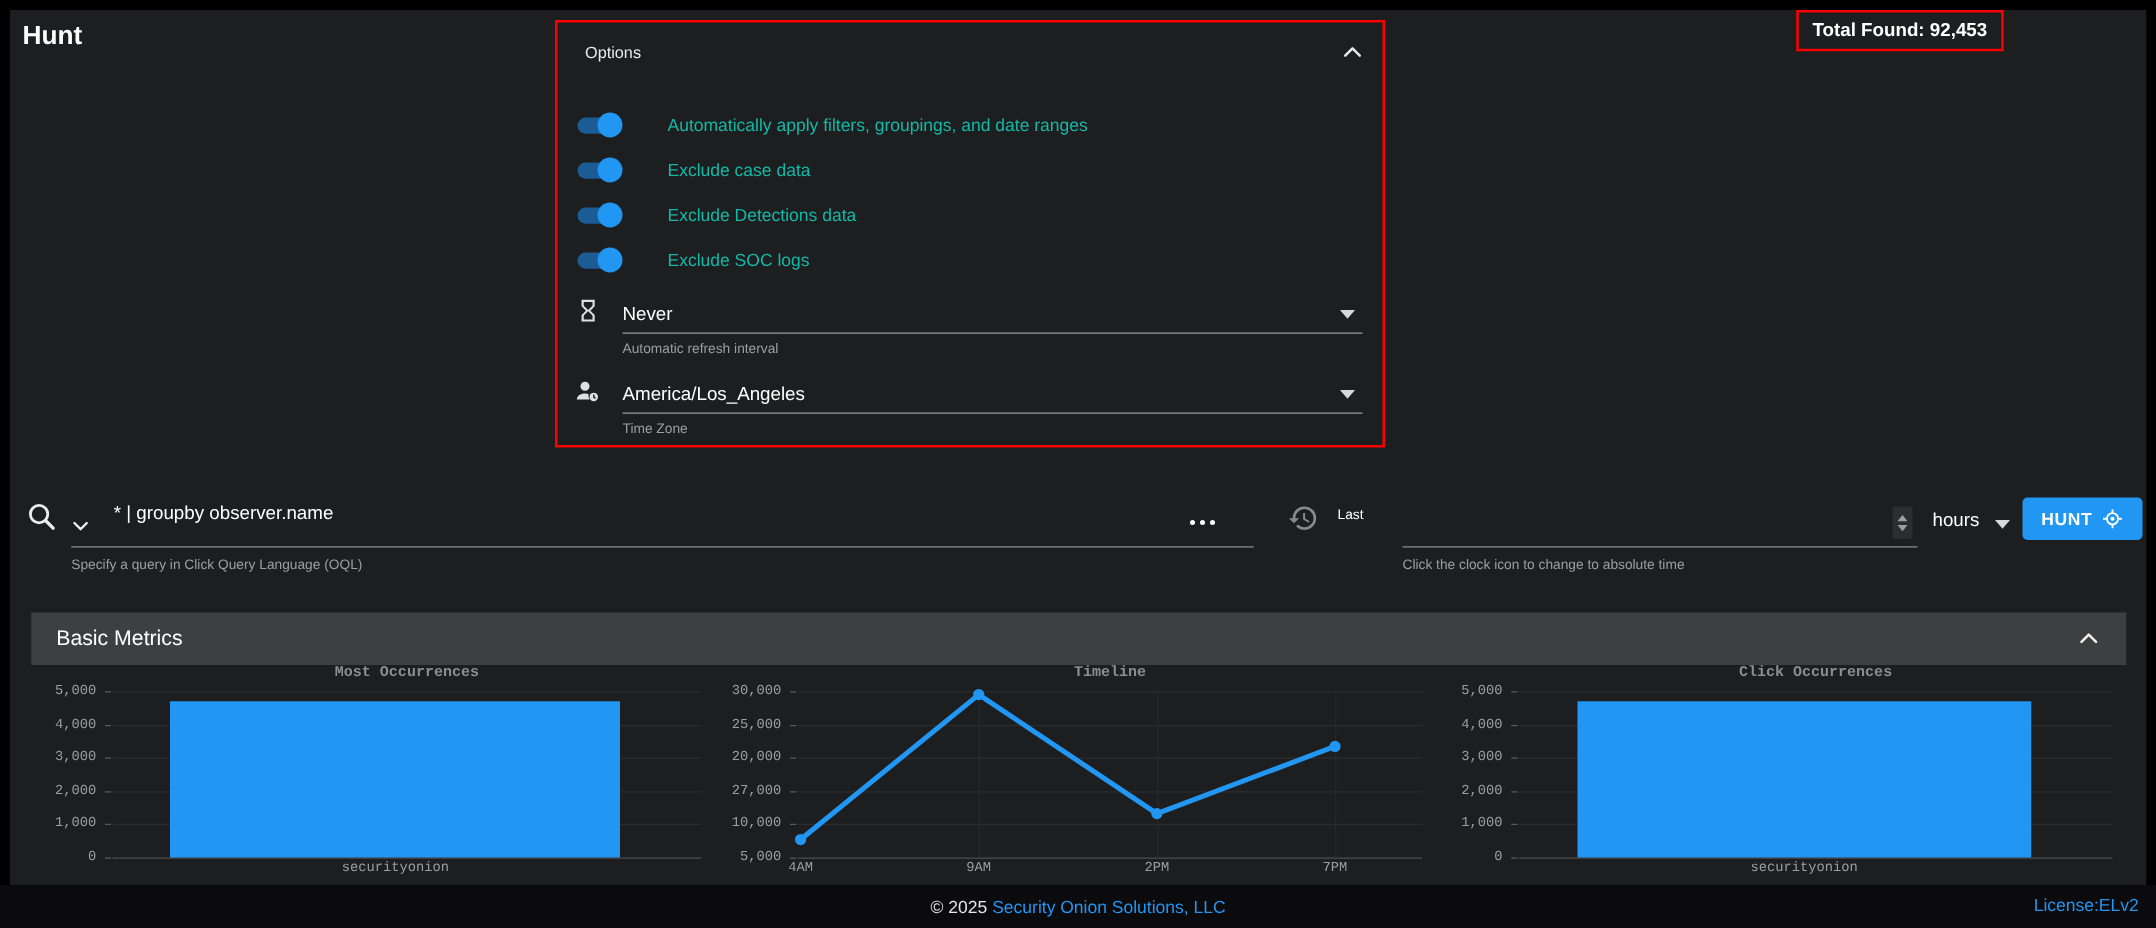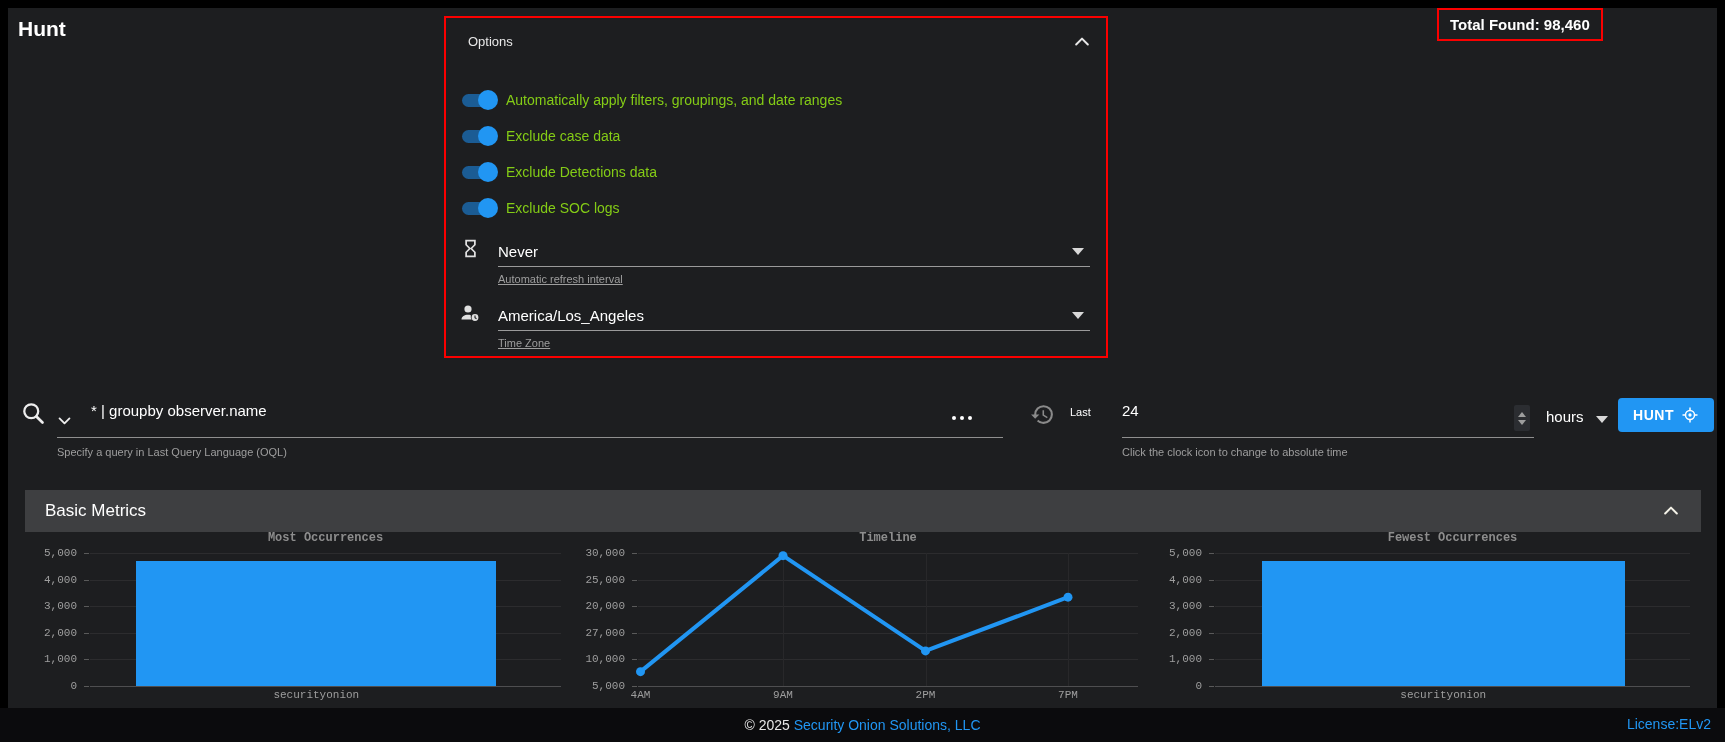--- a/index.html
+++ b/index.html
@@ -16,27 +16,27 @@
   
   #total-found { position:absolute; left:1437px; top:8px; border:2px solid #fb0000; padding:6px 11px; color:#fff; font-size:15px; font-weight:bold; }
 
   
   #options-panel { position:absolute; left:444px; top:16px; width:664px; height:342px; border:2px solid #fb0000; }
   .opt-title { position:absolute; left:22px; top:16px; font-size:13px; color:#e8e8e8; }
   .panel-chevron { position:absolute; right:14px; top:14px; cursor:pointer; }
   .toggle-row { position:absolute; left:16px; height:24px; display:flex; align-items:center; }
   .toggle { position:relative; width:34px; height:13px; border-radius:7px; background:#1b5c94; margin-right:10px; flex:none; cursor:pointer; }
   .toggle .knob { position:absolute; right:-2px; top:-4px; width:20px; height:20px; border-radius:50%; background:#2196f3; }
-  .toggle-label { font-size:14px; color:#84cc16; white-space:nowrap; }
+  .toggle-label { font-size:14px; color:#14b8a6; white-space:nowrap;margin-left:28px; }
   .select-row { position:absolute; left:0; width:100%; }
   .sel-icon { position:absolute; }
   .sel-value { position:absolute; left:52px; font-size:15px; color:#fff; cursor:pointer; }
   .sel-underline { position:absolute; left:52px; right:16px; height:1px; background:#9a9a9a; }
   .sel-caret { position:absolute; right:22px; width:0; height:0; border-left:6px solid transparent; border-right:6px solid transparent; border-top:7px solid #d8d8d8; cursor:pointer; }
-  .sel-helper { position:absolute; left:52px; font-size:11px; color:#9e9e9e;text-decoration:underline; }
+  .sel-helper { position:absolute; left:52px; font-size:11px; color:#9e9e9e; }
 
   
   #search-icon { position:absolute; left:20px; top:400px; }
   #query-chevron { position:absolute; left:56px; top:412px; cursor:pointer; }
   #query-input { position:absolute; left:91px; top:402px; width:760px; background:transparent; border:none; outline:none; color:#fff; font-size:15px; font-family:inherit; }
   #query-underline { position:absolute; left:57px; top:437px; width:946px; height:1px; background:#8f8f8f; }
   #query-helper { position:absolute; left:57px; top:446px; font-size:11px; color:#9e9e9e; }
   #more-dots { position:absolute; left:952px; top:416px; display:flex; gap:4px; cursor:pointer; }
   #more-dots i { width:4px; height:4px; border-radius:50%; background:#fff; }
   #history-icon { position:absolute; left:1030px; top:402px; cursor:pointer; }
@@ -77,21 +77,21 @@
   #license-link { position:absolute; right:14px; top:8px; }
 </style>
 </head>
 <body>
 
 <div id="root">
 
   <h1 id="page-title">Hunt</h1>
 
   <div id="total-found">
-    <span>Total Found: 98,460</span>
+    <span>Total Found: 92,453</span>
   </div>
 
   <div id="options-panel">
     <div class="opt-title">Options</div>
     <span class="panel-chevron">
       <svg width="20" height="20" viewBox="0 0 24 24">
           <path d="M5 15l7-7 7 7" fill="none" stroke="#e8e8e8" stroke-width="2.4" stroke-linecap="round" stroke-linejoin="round"></path>
         </svg>
     </span>
 
@@ -154,34 +154,33 @@
         <line x1="14.6" y1="14.6" x2="20" y2="20" stroke="#ededed" stroke-width="2.4" stroke-linecap="round"></line>
       </svg>
   </span>
   <span id="query-chevron">
     <svg width="17" height="17" viewBox="0 0 24 24">
         <path d="M5 9l7 7 7-7" fill="none" stroke="#ededed" stroke-width="2.6" stroke-linecap="round" stroke-linejoin="round"></path>
       </svg>
   </span>
   <input id="query-input" spellcheck="false" value="* | groupby observer.name" style="">
   <div id="query-underline"></div>
-  <div id="query-helper">Specify a query in Last Query Language (OQL)</div>
+  <div id="query-helper">Specify a query in Click Query Language (OQL)</div>
   <span id="more-dots">
       <i></i>
       <i></i>
       <i></i>
     </span>
 
   <span id="history-icon">
     <svg width="25" height="25" viewBox="0 0 24 24">
         <path d="M13.5 8H12v5l4.28 2.54.72-1.21-3.5-2.08V8M13 3a9 9 0 0 0-9 9H1l3.96 4.03L9 12H6a7 7 0 0 1 7-7 7 7 0 0 1 7 7 7 7 0 0 1-7 7c-1.93 0-3.68-.79-4.94-2.06l-1.42 1.42A8.9 8.9 0 0 0 13 21a9 9 0 0 0 9-9 9 9 0 0 0-9-9" fill="#8a8a8a"></path>
       </svg>
   </span>
   <span id="last-label">Last</span>
-  <input id="duration-input" value="24" style="">
   <div id="time-underline"></div>
   <div id="time-helper">Click the clock icon to change to absolute time</div>
   <span id="spinner">
       <span class="spin-up"></span>
       <span class="spin-down"></span>
     </span>
   <span id="unit-select">hours</span>
   <span id="unit-caret"></span>
   <button id="hunt-button">
     <span>HUNT</span>
@@ -254,21 +253,21 @@
         <circle cx="145" cy="27.66" r="4.5" fill="#2196f3"></circle>
         <circle cx="287.5" cy="122.888" r="4.5" fill="#2196f3"></circle>
         <circle cx="430" cy="69.156" r="4.5" fill="#2196f3"></circle>
       </svg>
       <div class="xlabel" style="left: 67.5px; top: 161px;">4AM</div>
       <div class="xlabel" style="left: 210px; top: 161px;">9AM</div>
       <div class="xlabel" style="left: 352.5px; top: 161px;">2PM</div>
       <div class="xlabel" style="left: 495px; top: 161px;">7PM</div>
     </div>
   <div class="chart" id="chart3">
-      <div class="chart-title">Fewest Occurrences</div>
+      <div class="chart-title">Click Occurrences</div>
       <div class="ytick" style="left: 0px; top: 19px;">5,000</div>
       <div class="tick-dash" style="left: 59px; top: 25px;"></div>
       <div class="gridline" style="left: 65px; width: 475px; top: 25px;"></div>
       <div class="ytick" style="left: 0px; top: 45.6px;">4,000</div>
       <div class="tick-dash" style="left: 59px; top: 51.6px;"></div>
       <div class="gridline" style="left: 65px; width: 475px; top: 51.6px;"></div>
       <div class="ytick" style="left: 0px; top: 72.2px;">3,000</div>
       <div class="tick-dash" style="left: 59px; top: 78.2px;"></div>
       <div class="gridline" style="left: 65px; width: 475px; top: 78.2px;"></div>
       <div class="ytick" style="left: 0px; top: 98.8px;">2,000</div>

